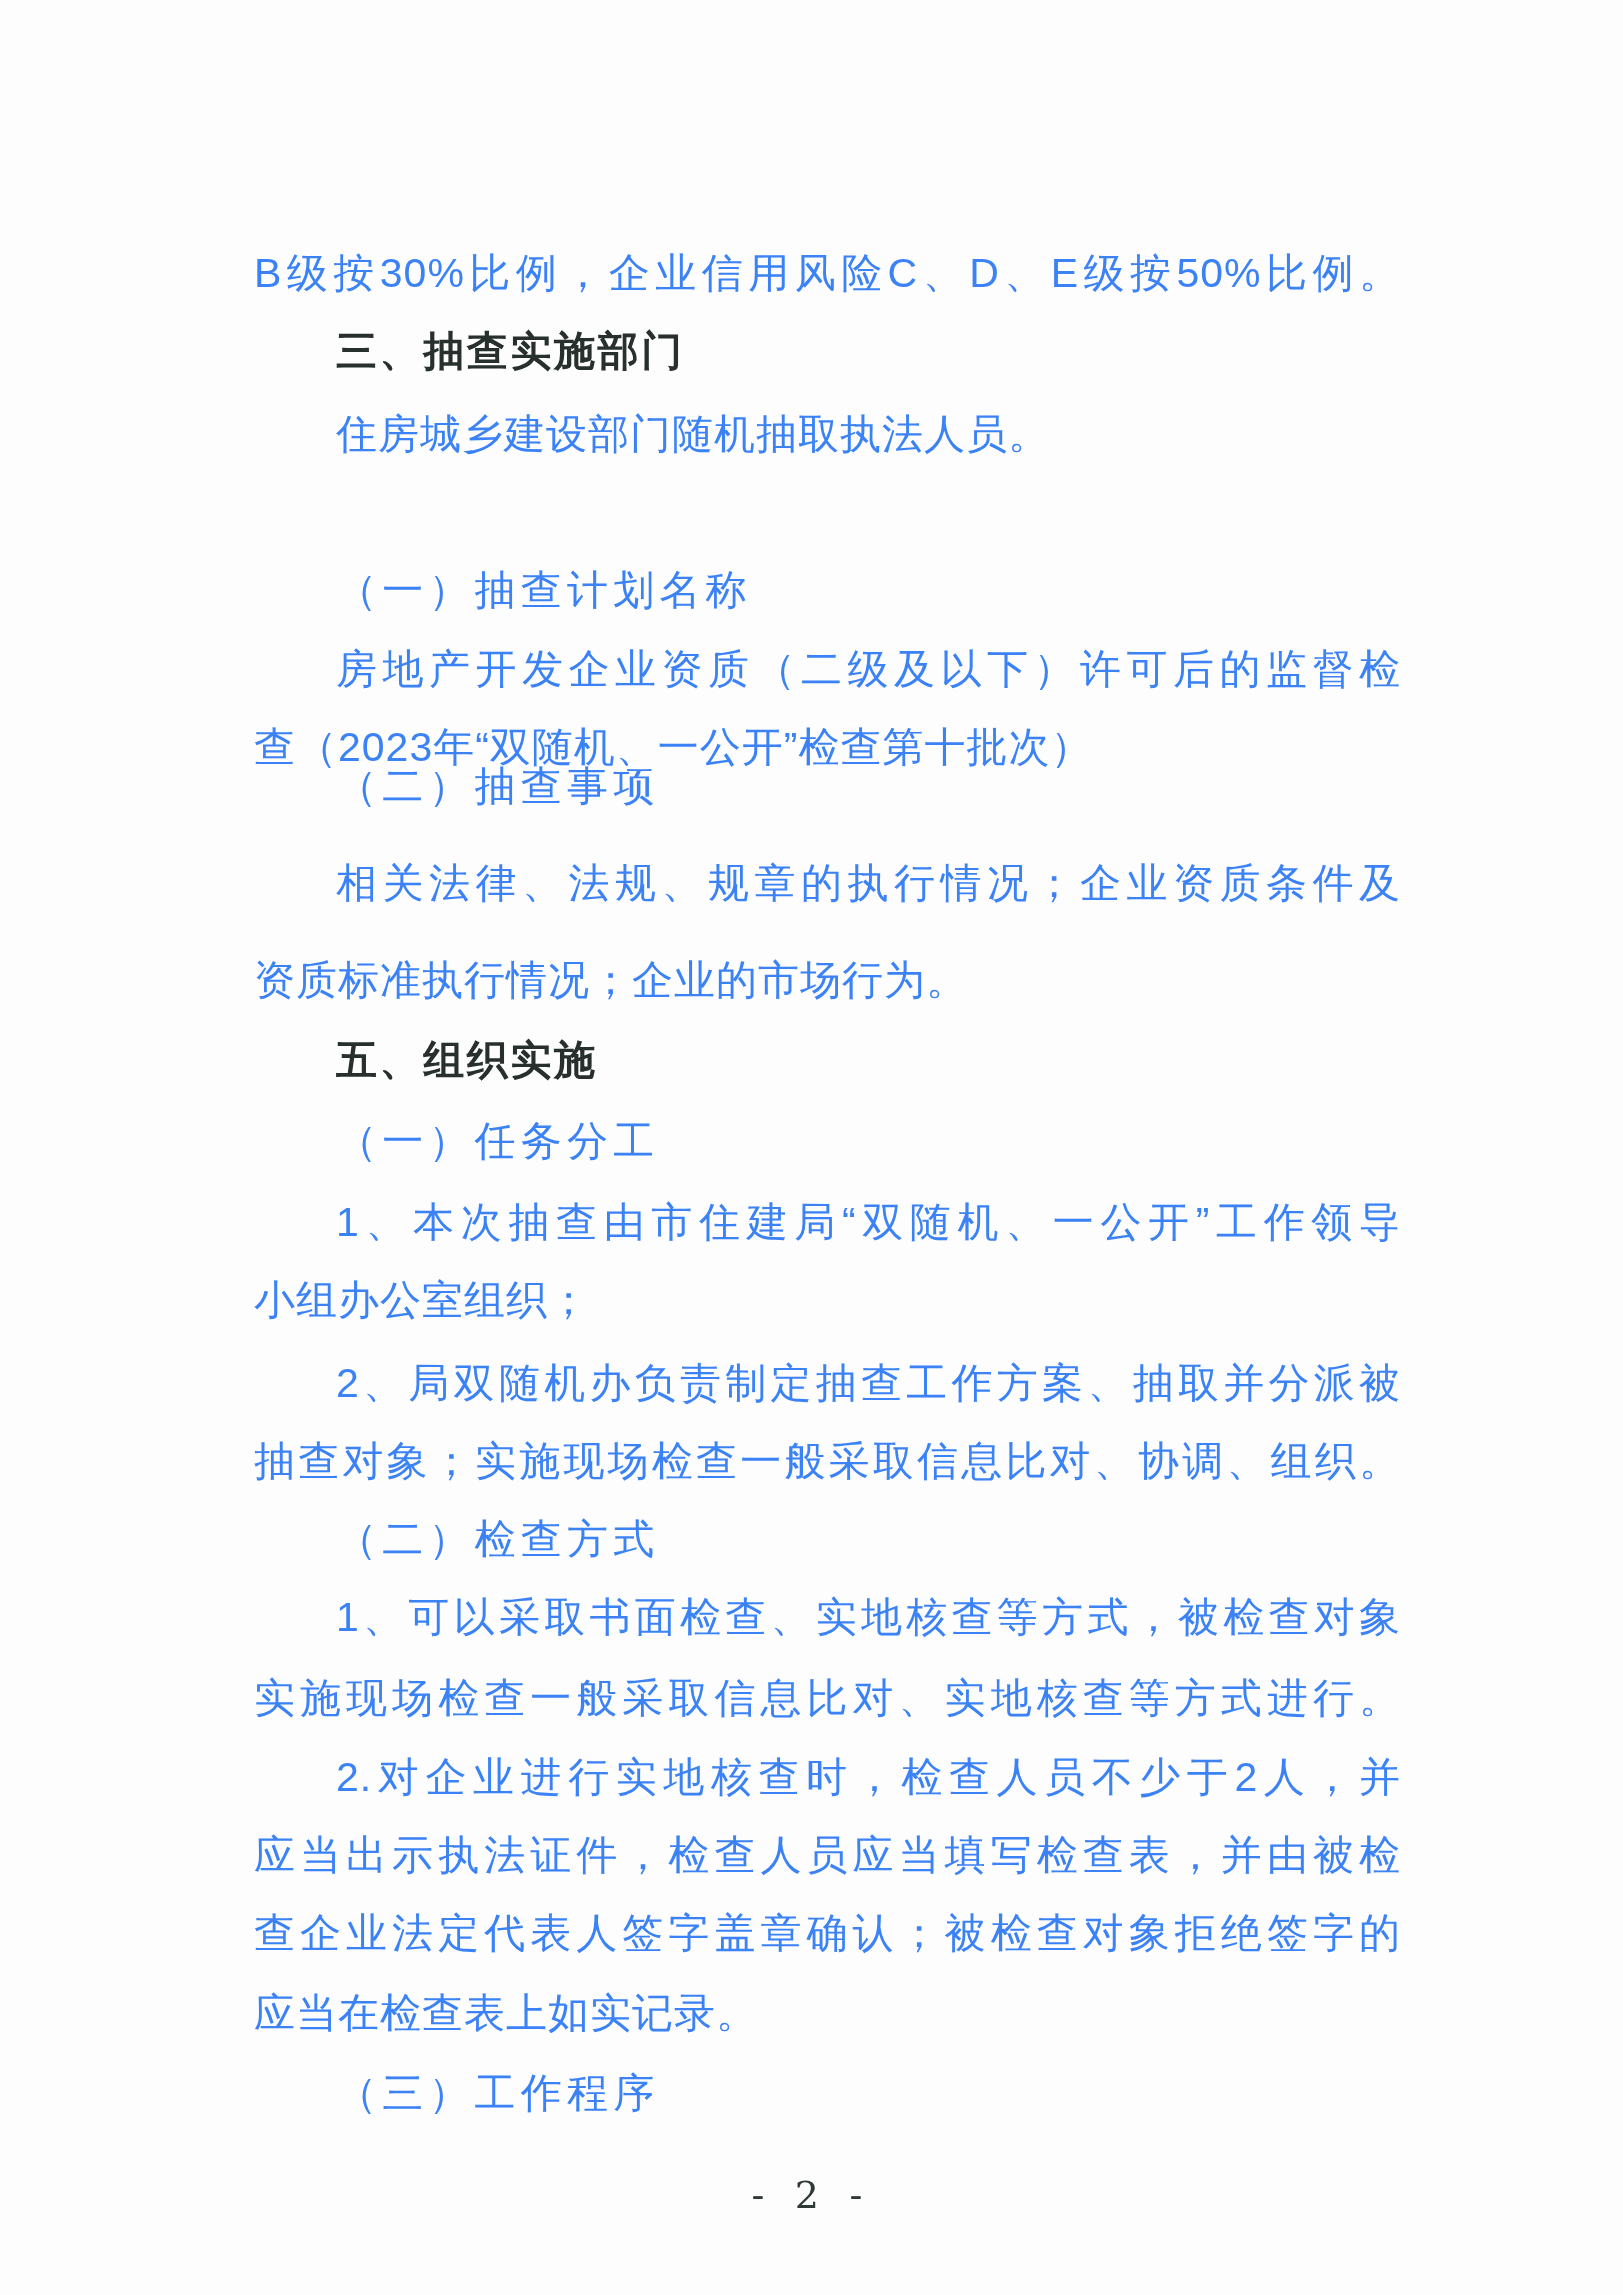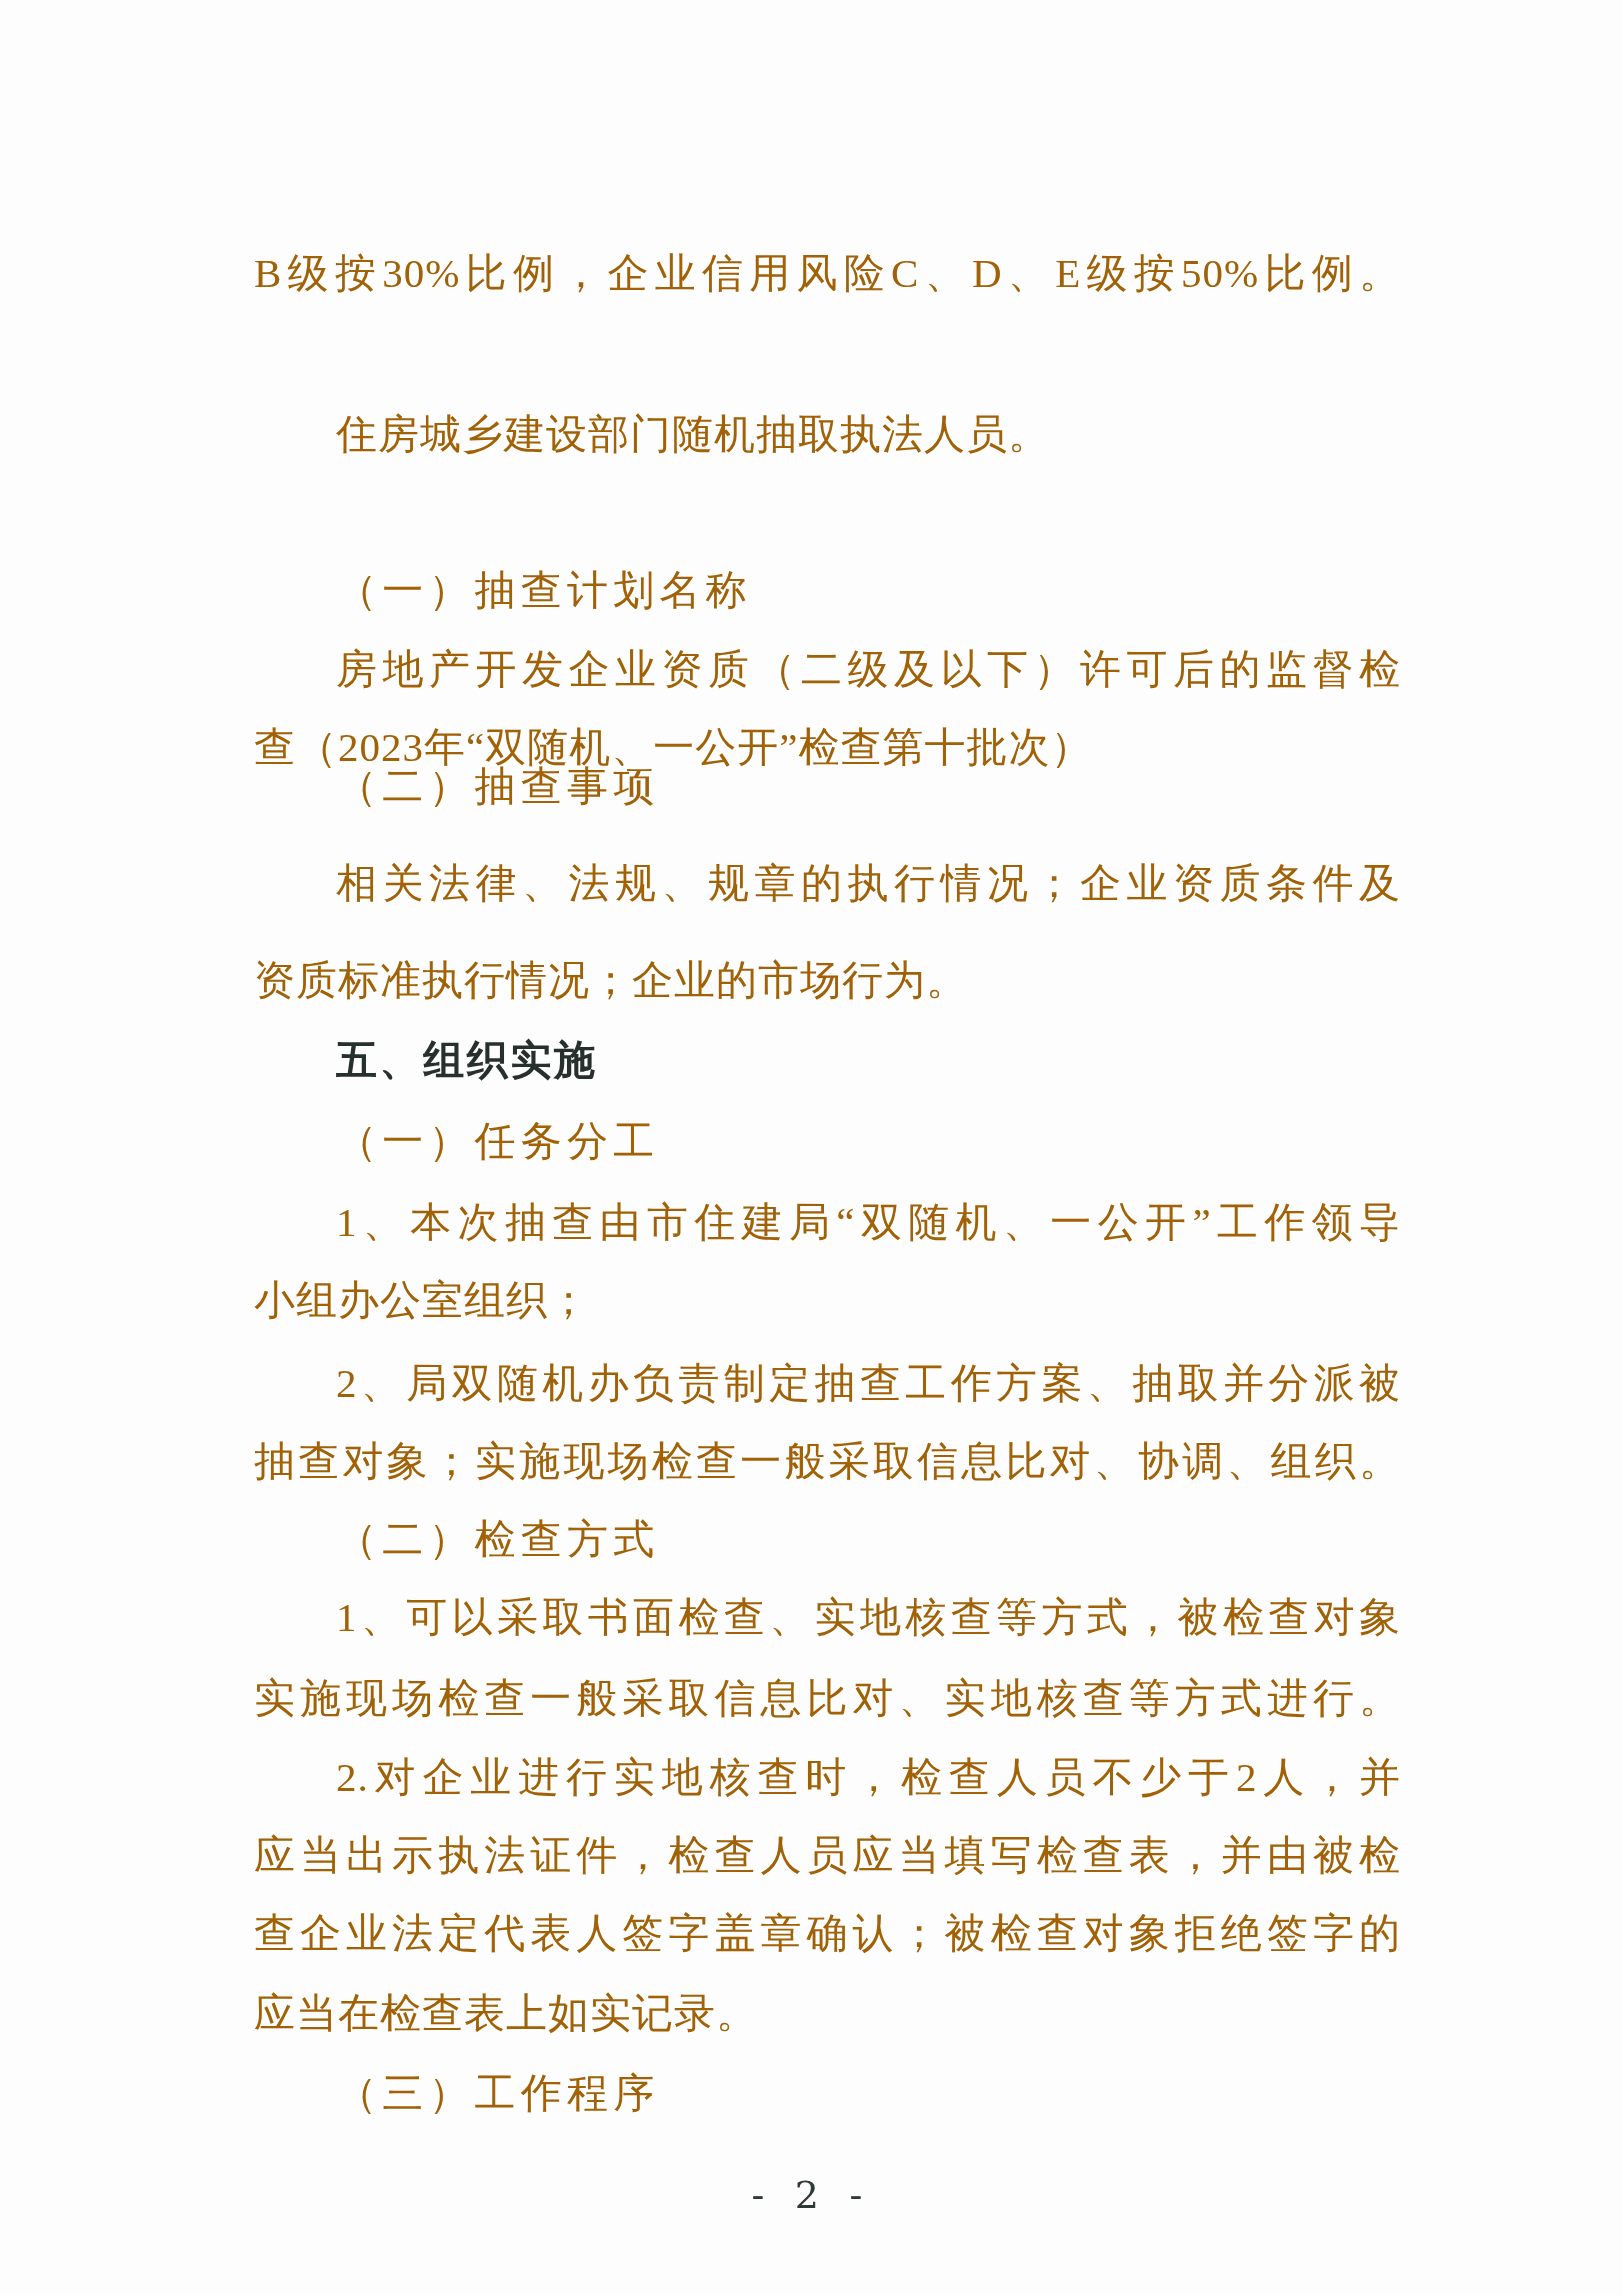--- a/index.html
+++ b/index.html
@@ -2,42 +2,43 @@
 <html style="font-size:10.5px"><head>
 <meta charset="utf-8">
 <style>
   html, body { margin: 0; padding: 0; background: #ffffff; }
   body { width: 1623px; height: 2295px; position: relative; overflow: hidden; }
   .page { position: absolute; left: 0; top: 0; width: 1623px; height: 2295px; background: #fdfdfd; }
   .line {
     position: absolute;
     left: 254px;
     width: 1147px;
-    font-family: Liberation Serif, serif;
+    font-family: Liberation Sans, sans-serif;
     font-size: 41px;
     line-height: 52px;
     height: 52px;
-    color: #a16207;
+    color: #3b82f6;
     white-space: nowrap;
     letter-spacing: 1px;
   }
   .line.justify { text-align: justify; text-align-last: justify; }
   .line.indent { left: 336px; width: 1065px; }
   .line.heading { font-family: "DejaVu Sans", "Liberation Sans", sans-serif; font-weight: bold; color: #27302d; letter-spacing: 2.6px; }
   .line.sub { left: 336px; letter-spacing: 5.2px; }
   .pagenum {
     position: absolute; left: 0; width: 1623px; top: 2173px; text-align: center;
     font-family: "DejaVu Serif", "Liberation Serif", serif; font-size: 38px; color: #2f3a36; letter-spacing: 9.2px;
   }
 </style>
 </head>
 <body>
 
 <div class="page">
   <div class="line justify" style="top:247px">B级按30%比例，企业信用风险C、D、E级按50%比例。</div>
+  <div class="line heading indent" style="top:325px">三、抽查实施部门</div>
   <div class="line indent" style="top:408px">住房城乡建设部门随机抽取执法人员。</div>
   <div class="line sub" style="top:564px">（一）抽查计划名称</div>
   <div class="line indent justify" style="top:643px">房地产开发企业资质（二级及以下）许可后的监督检</div>
   <div class="line" style="top:721px">查（2023年“双随机、一公开”检查第十批次）</div>
   <div class="line sub" style="top:760px">（二）抽查事项</div>
   <div class="line indent justify" style="top:857px">相关法律、法规、规章的执行情况；企业资质条件及</div>
   <div class="line" style="top:954px">资质标准执行情况；企业的市场行为。</div>
   <div class="line heading indent" style="top:1034px">五、组织实施</div>
   <div class="line sub" style="top:1115px">（一）任务分工</div>
   <div class="line indent justify" style="top:1196px">1、本次抽查由市住建局“双随机、一公开”工作领导</div>

